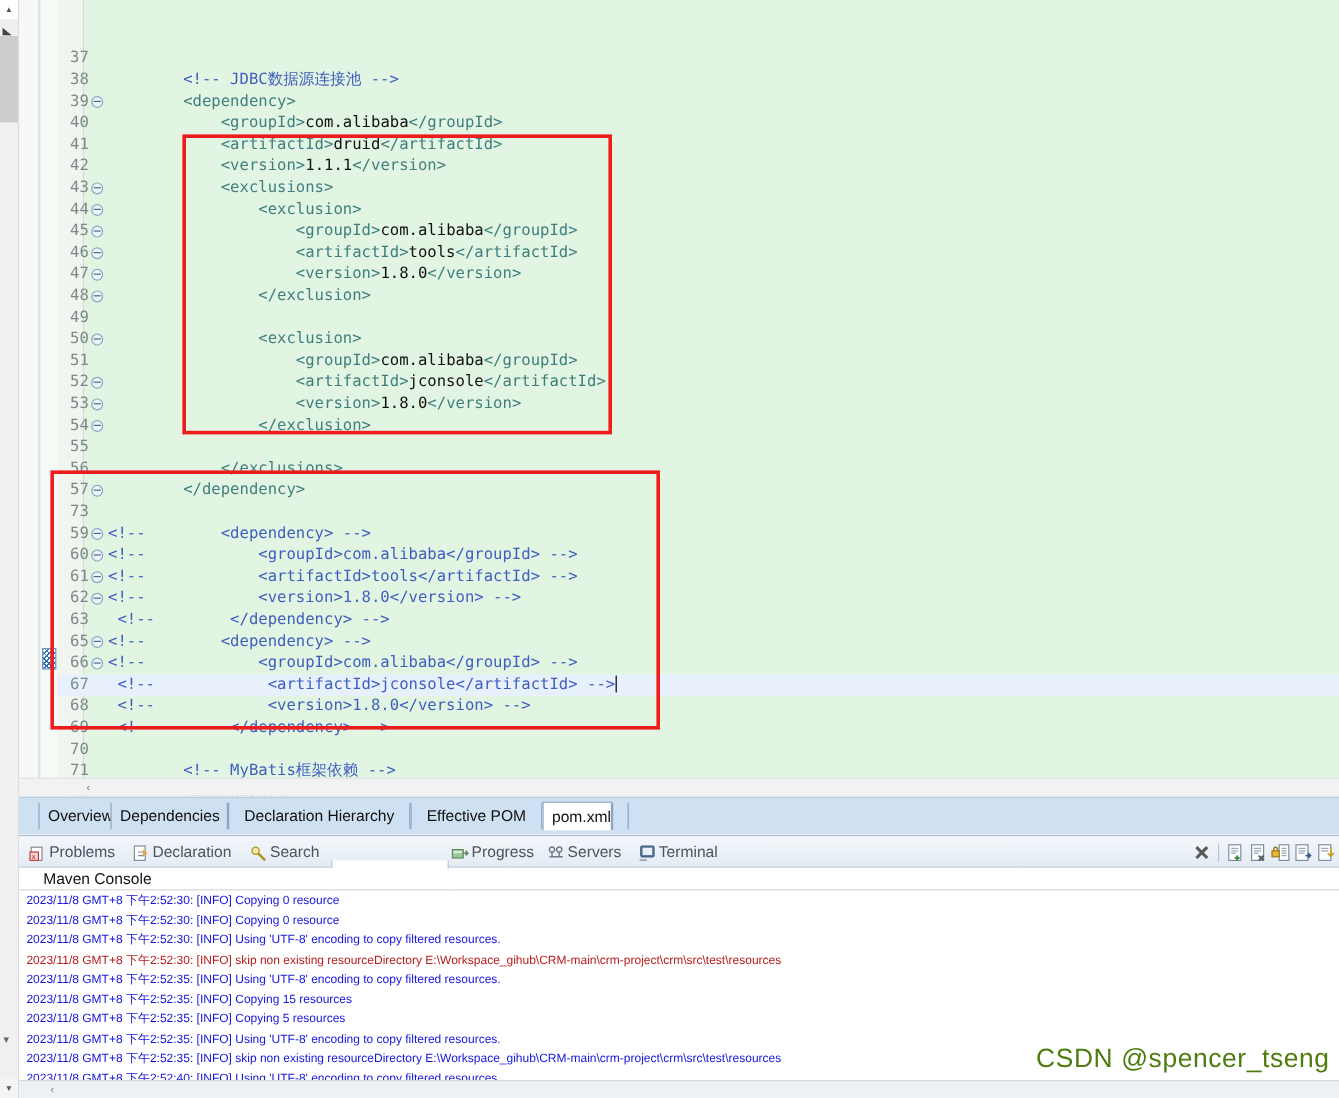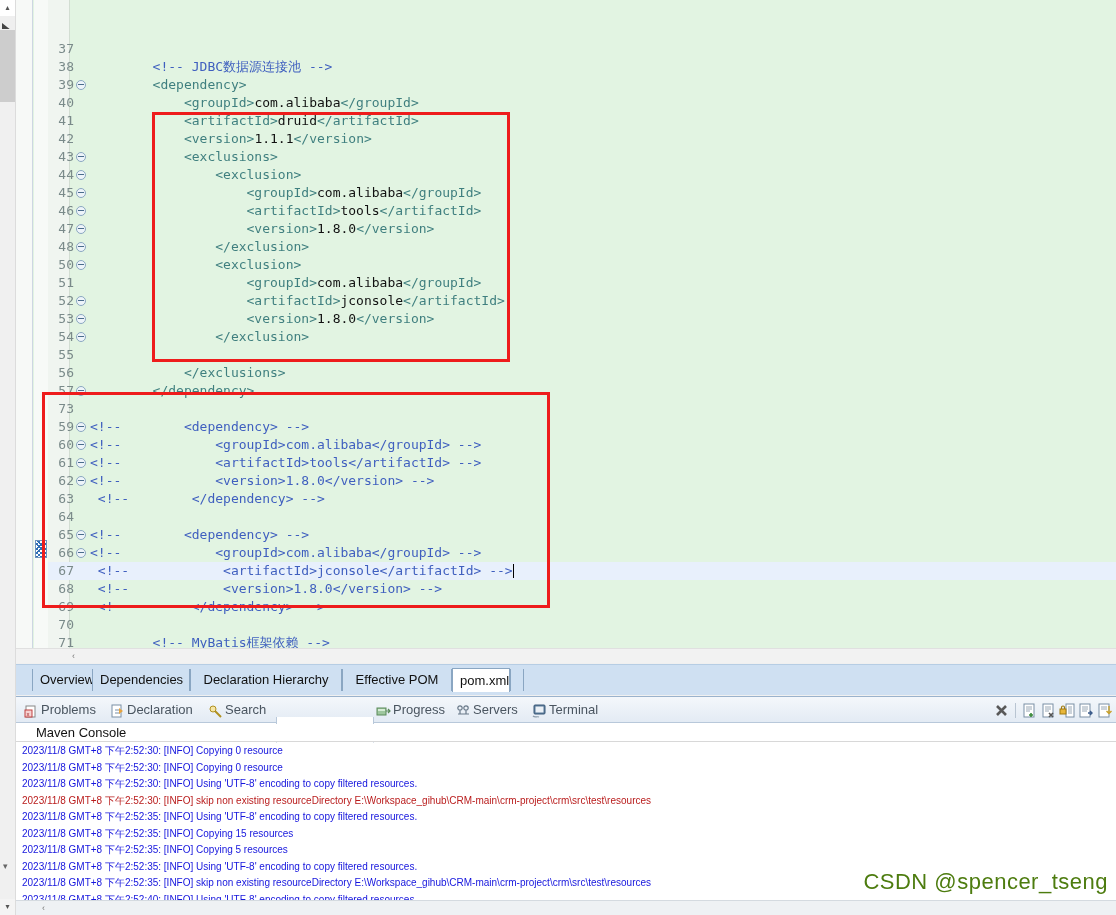--- a/index.html
+++ b/index.html
@@ -359,35 +359,35 @@
         <div class="code-line"><span class="lnum">39</span><span class="fold"></span><span class="ltext"><span class="tag">        &lt;dependency&gt;</span></span></div>
         <div class="code-line"><span class="lnum">40</span><span class="ltext"><span class="tag">            &lt;groupId&gt;</span><span class="txt">com.alibaba</span><span class="tag">&lt;/groupId&gt;</span></span></div>
         <div class="code-line"><span class="lnum">41</span><span class="ltext"><span class="tag">            &lt;artifactId&gt;</span><span class="txt">druid</span><span class="tag">&lt;/artifactId&gt;</span></span></div>
         <div class="code-line"><span class="lnum">42</span><span class="ltext"><span class="tag">            &lt;version&gt;</span><span class="txt">1.1.1</span><span class="tag">&lt;/version&gt;</span></span></div>
         <div class="code-line"><span class="lnum">43</span><span class="fold"></span><span class="ltext"><span class="tag">            &lt;exclusions&gt;</span></span></div>
         <div class="code-line"><span class="lnum">44</span><span class="fold"></span><span class="ltext"><span class="tag">                &lt;exclusion&gt;</span></span></div>
         <div class="code-line"><span class="lnum">45</span><span class="fold"></span><span class="ltext"><span class="tag">                    &lt;groupId&gt;</span><span class="txt">com.alibaba</span><span class="tag">&lt;/groupId&gt;</span></span></div>
         <div class="code-line"><span class="lnum">46</span><span class="fold"></span><span class="ltext"><span class="tag">                    &lt;artifactId&gt;</span><span class="txt">tools</span><span class="tag">&lt;/artifactId&gt;</span></span></div>
         <div class="code-line"><span class="lnum">47</span><span class="fold"></span><span class="ltext"><span class="tag">                    &lt;version&gt;</span><span class="txt">1.8.0</span><span class="tag">&lt;/version&gt;</span></span></div>
         <div class="code-line"><span class="lnum">48</span><span class="fold"></span><span class="ltext"><span class="tag">                &lt;/exclusion&gt;</span></span></div>
+        <div class="code-line"><span class="lnum">49</span><span class="ltext"></span></div>
         <div class="code-line"><span class="lnum">50</span><span class="fold"></span><span class="ltext"><span class="tag">                &lt;exclusion&gt;</span></span></div>
         <div class="code-line"><span class="lnum">51</span><span class="ltext"><span class="tag">                    &lt;groupId&gt;</span><span class="txt">com.alibaba</span><span class="tag">&lt;/groupId&gt;</span></span></div>
         <div class="code-line"><span class="lnum">52</span><span class="fold"></span><span class="ltext"><span class="tag">                    &lt;artifactId&gt;</span><span class="txt">jconsole</span><span class="tag">&lt;/artifactId&gt;</span></span></div>
         <div class="code-line"><span class="lnum">53</span><span class="fold"></span><span class="ltext"><span class="tag">                    &lt;version&gt;</span><span class="txt">1.8.0</span><span class="tag">&lt;/version&gt;</span></span></div>
         <div class="code-line"><span class="lnum">54</span><span class="fold"></span><span class="ltext"><span class="tag">                &lt;/exclusion&gt;</span></span></div>
         <div class="code-line"><span class="lnum">55</span><span class="ltext"></span></div>
         <div class="code-line"><span class="lnum">56</span><span class="ltext"><span class="tag">            &lt;/exclusions&gt;</span></span></div>
         <div class="code-line"><span class="lnum">57</span><span class="fold"></span><span class="ltext"><span class="tag">        &lt;/dependency&gt;</span></span></div>
         <div class="code-line"><span class="lnum">73</span><span class="ltext"></span></div>
         <div class="code-line"><span class="lnum">59</span><span class="fold"></span><span class="ltext"><span class="cmt">&lt;!--        &lt;dependency&gt; --&gt;</span></span></div>
         <div class="code-line"><span class="lnum">60</span><span class="fold"></span><span class="ltext"><span class="cmt">&lt;!--            &lt;groupId&gt;com.alibaba&lt;/groupId&gt; --&gt;</span></span></div>
         <div class="code-line"><span class="lnum">61</span><span class="fold"></span><span class="ltext"><span class="cmt">&lt;!--            &lt;artifactId&gt;tools&lt;/artifactId&gt; --&gt;</span></span></div>
         <div class="code-line"><span class="lnum">62</span><span class="fold"></span><span class="ltext"><span class="cmt">&lt;!--            &lt;version&gt;1.8.0&lt;/version&gt; --&gt;</span></span></div>
         <div class="code-line"><span class="lnum">63</span><span class="ltext"><span class="cmt"> &lt;!--        &lt;/dependency&gt; --&gt;</span></span></div>
-        <div class="code-line"><span class="lnum">64</span><span class="ltext"></span></div>
         <div class="code-line"><span class="lnum">65</span><span class="fold"></span><span class="ltext"><span class="cmt">&lt;!--        &lt;dependency&gt; --&gt;</span></span></div>
         <div class="code-line"><span class="lnum">66</span><span class="fold"></span><span class="ltext"><span class="cmt">&lt;!--            &lt;groupId&gt;com.alibaba&lt;/groupId&gt; --&gt;</span></span></div>
         <div class="code-line current"><span class="lnum">67</span><span class="ltext"><span class="cmt"> &lt;!--            &lt;artifactId&gt;jconsole&lt;/artifactId&gt; --&gt;</span><span class="caret"></span></span></div>
         <div class="code-line"><span class="lnum">68</span><span class="ltext"><span class="cmt"> &lt;!--            &lt;version&gt;1.8.0&lt;/version&gt; --&gt;</span></span></div>
         <div class="code-line"><span class="lnum">69</span><span class="ltext"><span class="cmt"> &lt;!--        &lt;/dependency&gt; --&gt;</span></span></div>
         <div class="code-line"><span class="lnum">70</span><span class="ltext"></span></div>
         <div class="code-line"><span class="lnum">71</span><span class="ltext"><span class="cmt">        &lt;!-- MyBatis框架依赖 --&gt;</span></span></div>
         <div class="code-line"><span class="lnum">72</span><span class="fold"></span><span class="ltext"><span class="tag">        &lt;dependency&gt;</span></span></div>
       </div>
     <div id="change-markers">

